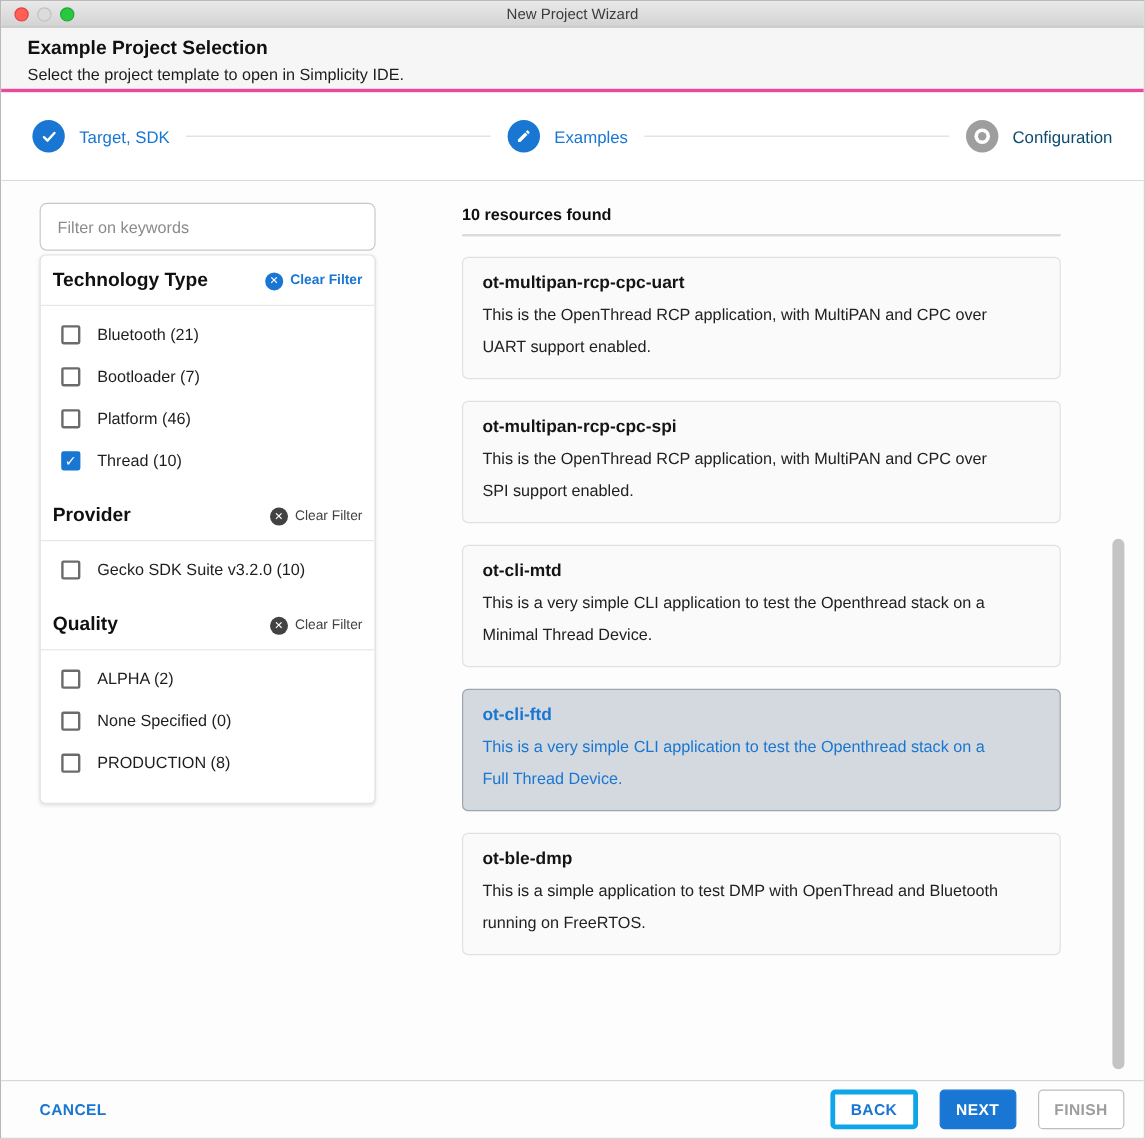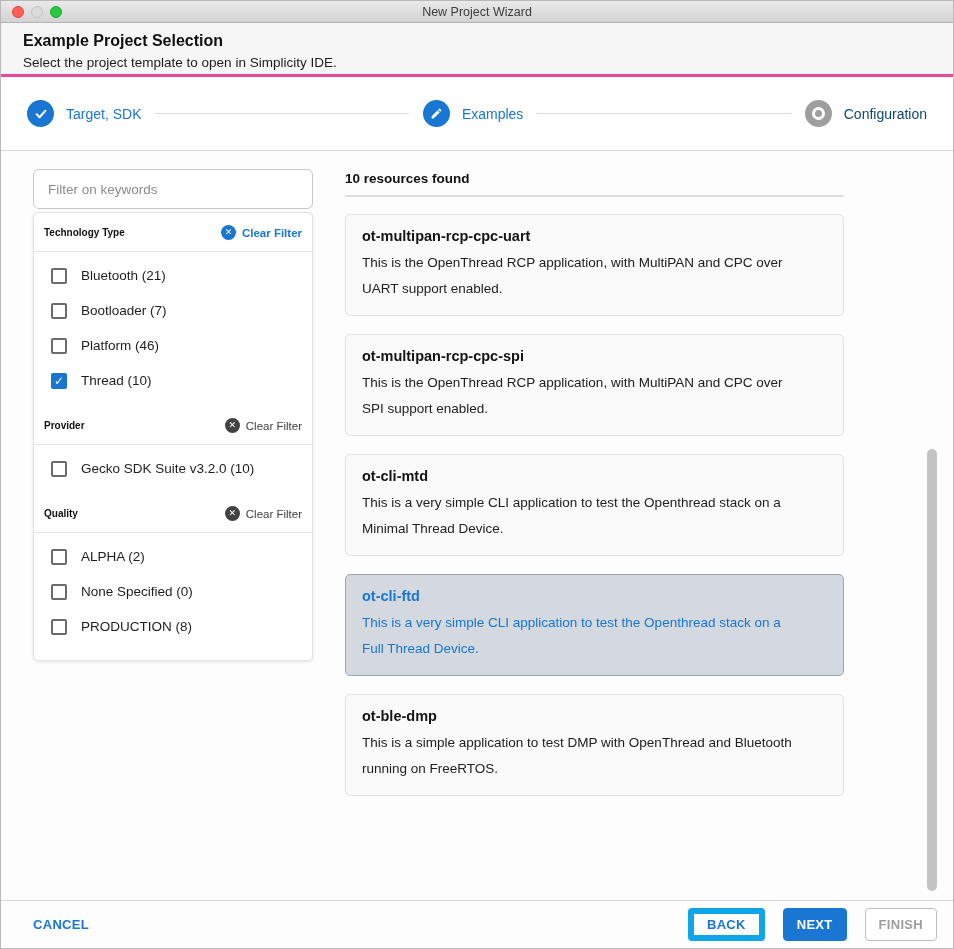--- a/index.html
+++ b/index.html
@@ -54,42 +54,42 @@
   .step-icon.gray { background: #9e9e9e; position: relative; }
   .step-icon.gray .inner-ring {
     width: 13px; height: 13px; border-radius: 50%; background: #ffffff;
     display: flex; align-items: center; justify-content: center;
   }
   .step-icon.gray .inner-dot { width: 7px; height: 7px; border-radius: 50%; background: #9e9e9e; }
   .step-label { margin-left: 12px; font-size: 14px; color: #1976d2; white-space: nowrap; }
   .step.upcoming .step-label { color: #0c4a6e; }
   .connector { flex: 1 1 auto; height: 1px; background: #dcdcdc; margin: 0 14px; }
   
-  .content { flex: 1 1 auto; display: flex; padding: 18px 0 0 32px; position: relative; background: #fdfdfd; }
+  .content { flex: 1 1 auto; display: flex; padding: 18px 0 0 32px; position: relative; background: #fdfdfd; gap: 40px; }
   
   .filter-col { width: 280px; flex: 0 0 280px; }
   .search-input {
     width: 100%; height: 40px;
     border: 1px solid #c8c8c8; border-radius: 6px;
     padding: 0 14px; font-size: 13.5px; color: #222;
     background: #ffffff; outline: none;
     font-family: "Liberation Sans", "DejaVu Sans", sans-serif;
   }
   .search-input::placeholder { color: #8b8b8b; }
   .filter-card {
     margin-top: 3px; background: #ffffff;
     border: 1px solid #e2e2e2; border-radius: 5px;
     box-shadow: 0 1px 3px rgba(0,0,0,0.10);
     padding-bottom: 8px; overflow: hidden;
   }
   .section-header {
     display: flex; align-items: center; justify-content: space-between;
     padding: 12px 10px 11px 10px;
   }
-  .section-title { font-size: 10px; font-weight: 700; color: #101010; }
+  .section-title { font-size: 16px; font-weight: 700; color: #101010; }
   .clear-filter { display: flex; align-items: center; gap: 6px; cursor: pointer; }
   .clear-filter .cf-icon {
     width: 15px; height: 15px; border-radius: 50%;
     background: #424242; color: #ffffff;
     font-size: 9px; line-height: 15px; text-align: center; font-weight: 700;
     display: inline-block;
   }
   .clear-filter .cf-label { font-size: 11.5px; font-weight: 500; color: #424242; }
   .clear-filter.active .cf-icon { background: #1976d2; }
   .clear-filter.active .cf-label { color: #1976d2; font-weight: 700; }
@@ -137,21 +137,21 @@
   }
   .cancel-link { font-size: 13px; font-weight: 700; color: #1976d2; letter-spacing: 0.3px; cursor: pointer; }
   .footer-spacer { flex: 1 1 auto; }
   .btn {
     height: 33px; border-radius: 4px; font-size: 13px; font-weight: 700;
     letter-spacing: 0.3px; padding: 0 13px; margin-left: 18px;
     display: inline-flex; align-items: center; justify-content: center;
     font-family: "Liberation Sans", "DejaVu Sans", sans-serif;
     background: #ffffff; cursor: pointer;
   }
-  .btn.back { border: 6px solid #0ea5e9; color: #1976d2; }
+  .btn.back { border: 4px solid #0ea5e9; color: #1976d2; }
   .btn.next { border: 1px solid #1976d2; background: #1976d2; color: #ffffff; }
   .btn.finish { border: 1px solid #bdbdbd; color: #9e9e9e; cursor: default; }
 </style>
 </head>
 <body>
 
 <div class="window">
 
   <div class="titlebar">
     <div class="traffic-lights">

